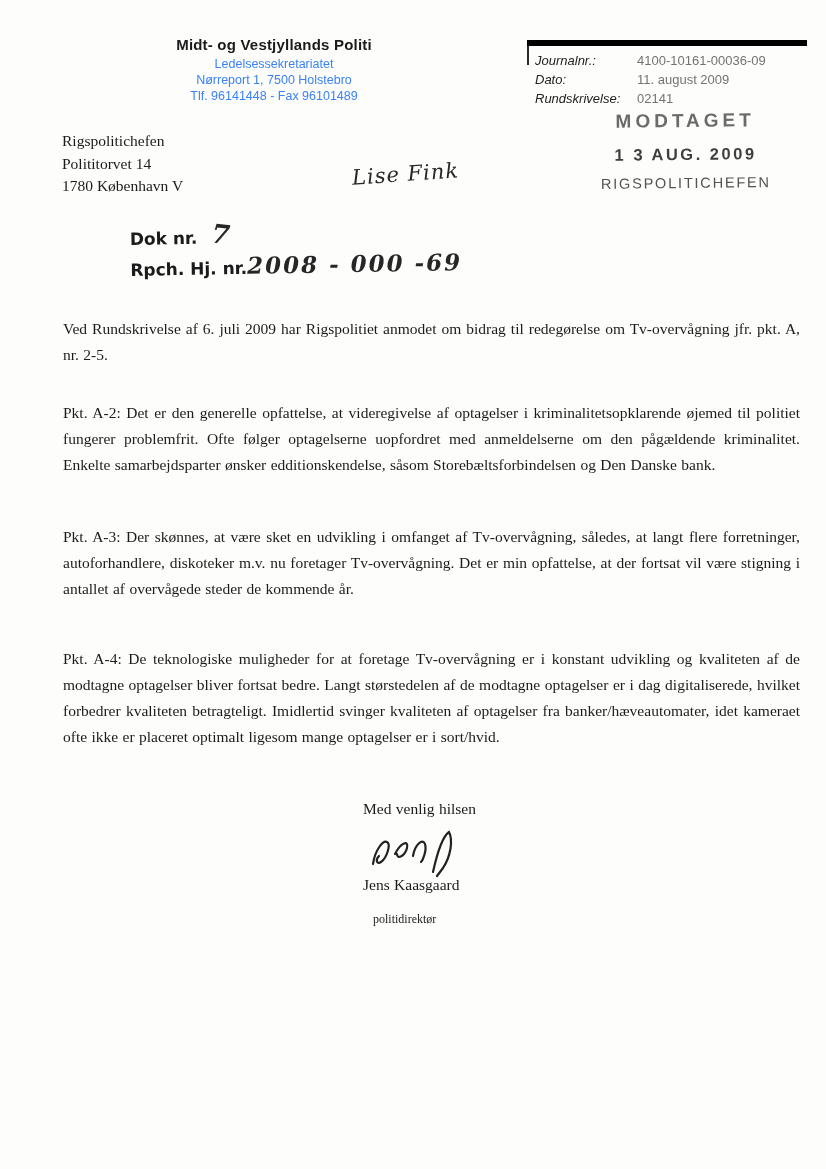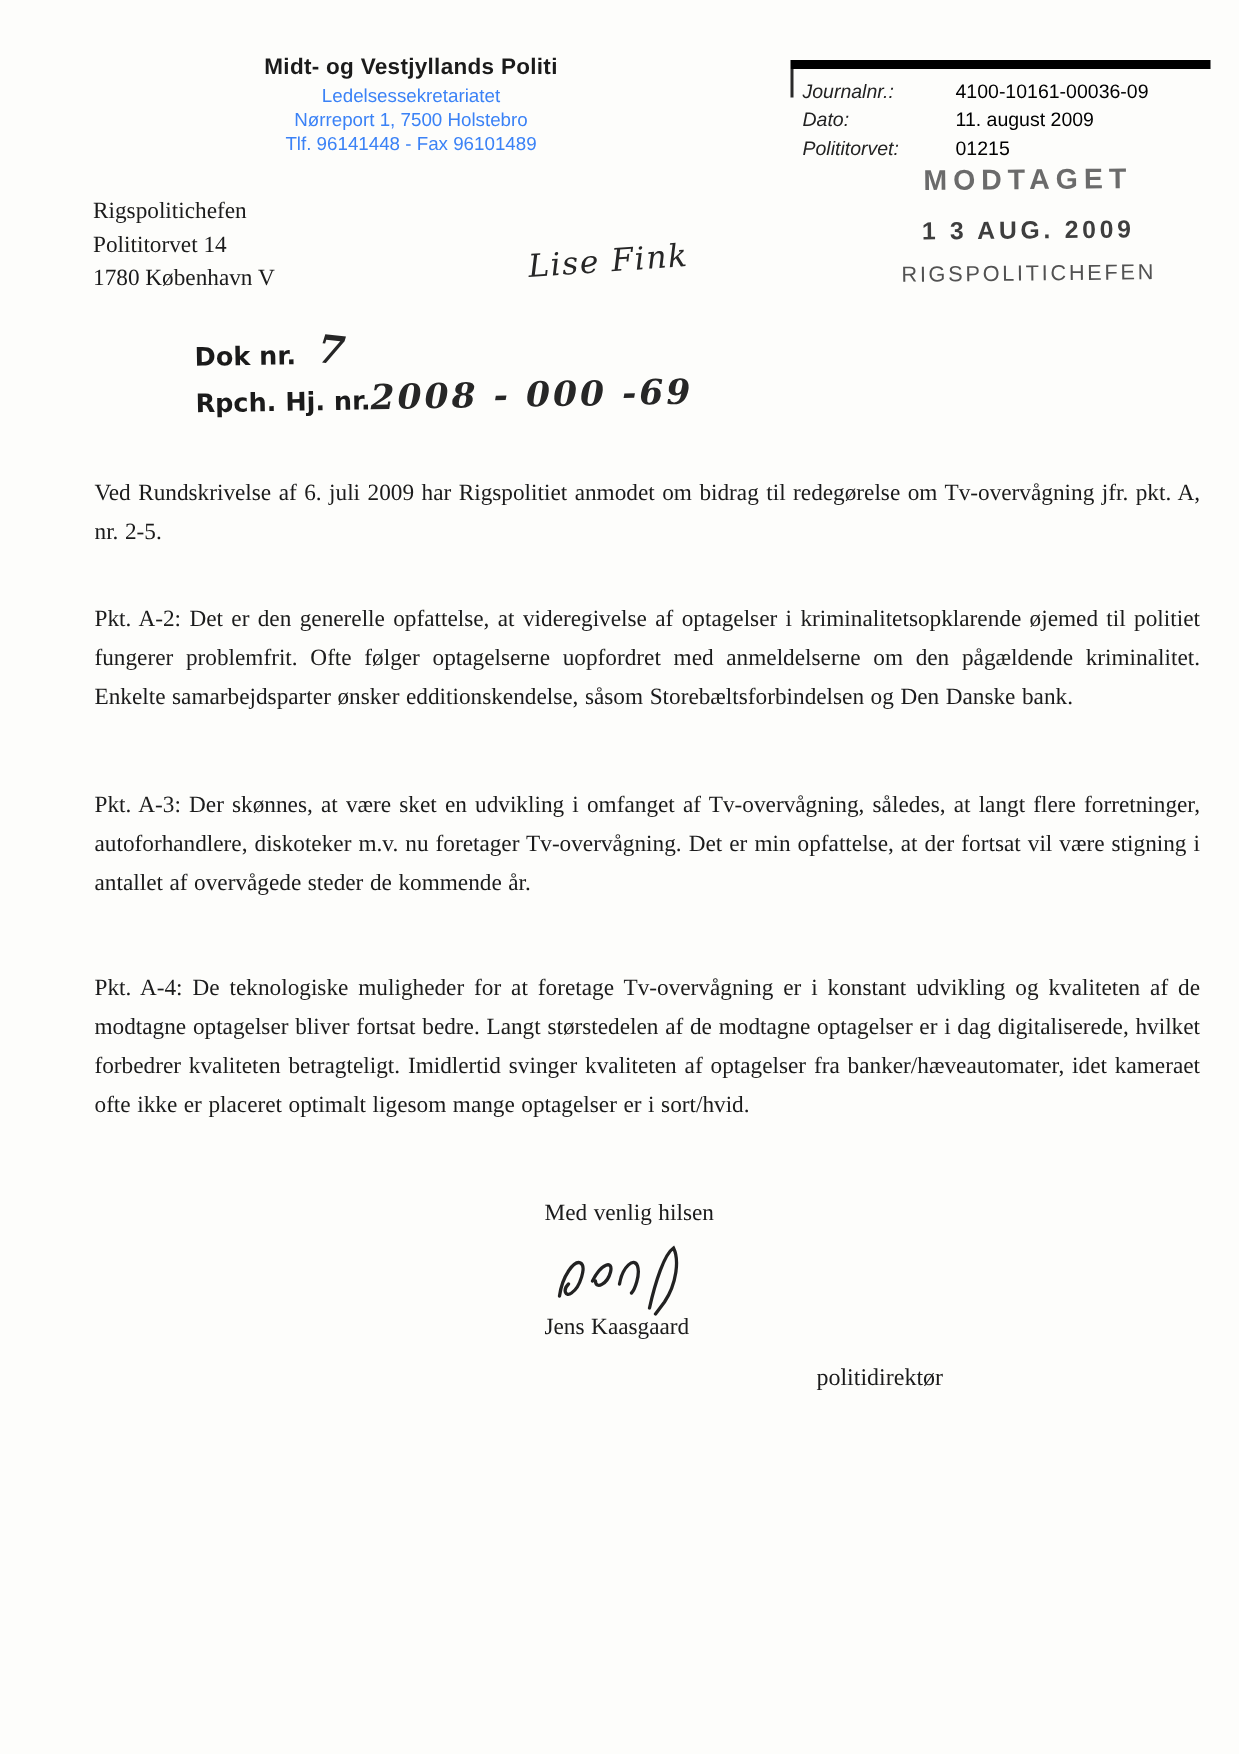--- a/index.html
+++ b/index.html
@@ -33,21 +33,21 @@
     padding: 5px 0 0 8px;
     font-family: "Liberation Sans", sans-serif;
     font-size: 13px;
   }
   .journal-box::before {
     content: ""; position: absolute; left: 0; top: 0;
     width: 2px; height: 19px; background: #2a2a2a;
   }
   .journal-row { display: grid; grid-template-columns: 102px 1fr; line-height: 19px; }
   .journal-row .lbl { font-style: italic; color: #222; }
-  .journal-row .val { color: #000000; }
+  .journal-row .val { color: #737373; }
 
   
   .stamp {
     position: absolute;
     top: 110px; left: 578px; width: 215px;
     font-family: "Liberation Sans", sans-serif;
     text-align: center;
     transform: rotate(-0.6deg);
   }
   .stamp .l1 { font-size: 19px; letter-spacing: 4px; color: #6b6b6b; font-weight: bold; }
@@ -81,21 +81,21 @@
   .para { margin: 0 0 32px 0; }
   .para.mb46 { margin-bottom: 46px; }
   .para.mb44 { margin-bottom: 44px; }
   .para.mb26 { margin-bottom: 26px; }
 
   
   .closing { margin: 46px 0 0 300px; text-align: left; }
   .salutation { font-size: 15.5px; }
   .sig { margin: 8px 0 -8px 4px; height: 50px; }
   .sender-name { font-size: 15.5px; }
-  .sender-title { font-size: 16px; margin: 8px 0 0 10px; text-align: center; }
+  .sender-title { font-size: 12px; margin: 8px 0 0 10px; }
 </style>
 </head>
 <body>
 
 <div class="page">
 
   <div class="letterhead">
     <div class="org">Midt- og Vestjyllands Politi</div>
     <div class="sub">Ledelsessekretariatet</div>
     <div class="sub">Nørreport 1, 7500 Holstebro</div>
@@ -105,22 +105,22 @@
   <div class="journal-box">
     <div class="journal-row">
       <span class="lbl">Journalnr.:</span>
       <span class="val">4100-10161-00036-09</span>
     </div>
     <div class="journal-row">
       <span class="lbl">Dato:</span>
       <span class="val">11. august 2009</span>
     </div>
     <div class="journal-row">
-      <span class="lbl">Polititorvet:</span>
-      <span class="val">01215</span>
+      <span class="lbl">Rundskrivelse:</span>
+      <span class="val">02141</span>
     </div>
   </div>
 
   <div class="stamp">
     <div class="l1">MODTAGET</div>
     <div class="l2">1 3 AUG. 2009</div>
     <div class="l3">RIGSPOLITICHEFEN</div>
   </div>
 
   <div class="recipient">

